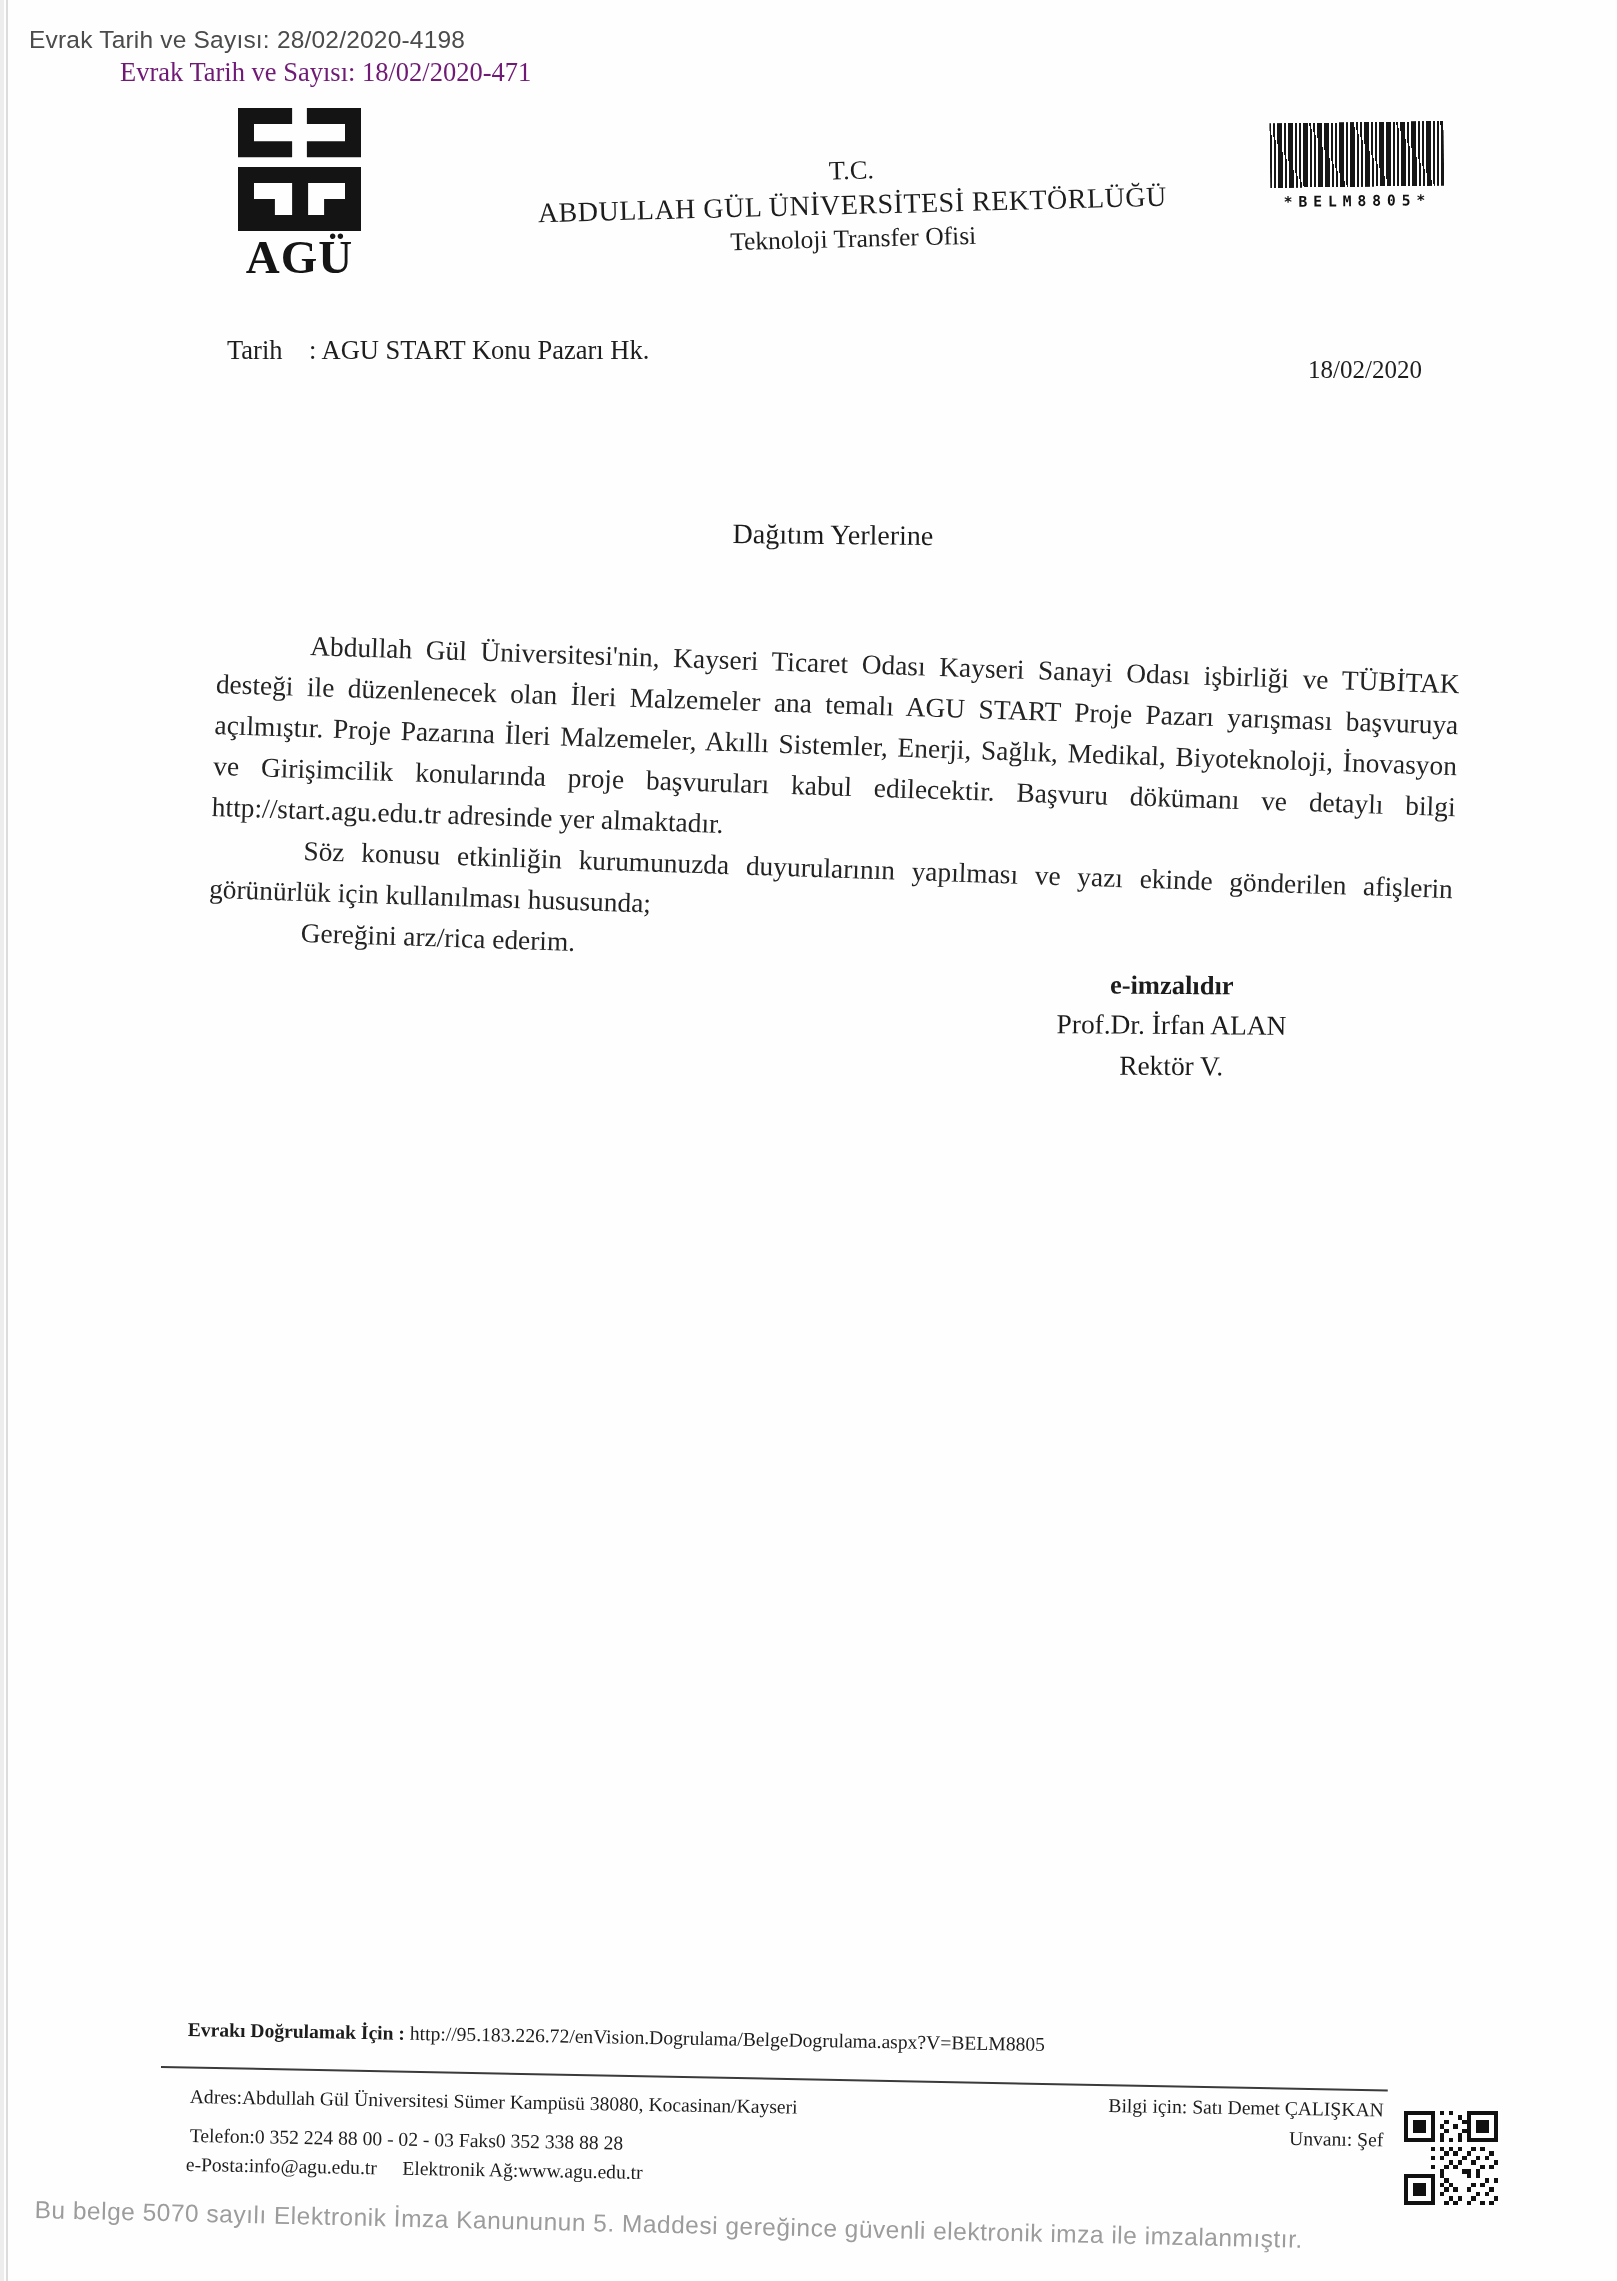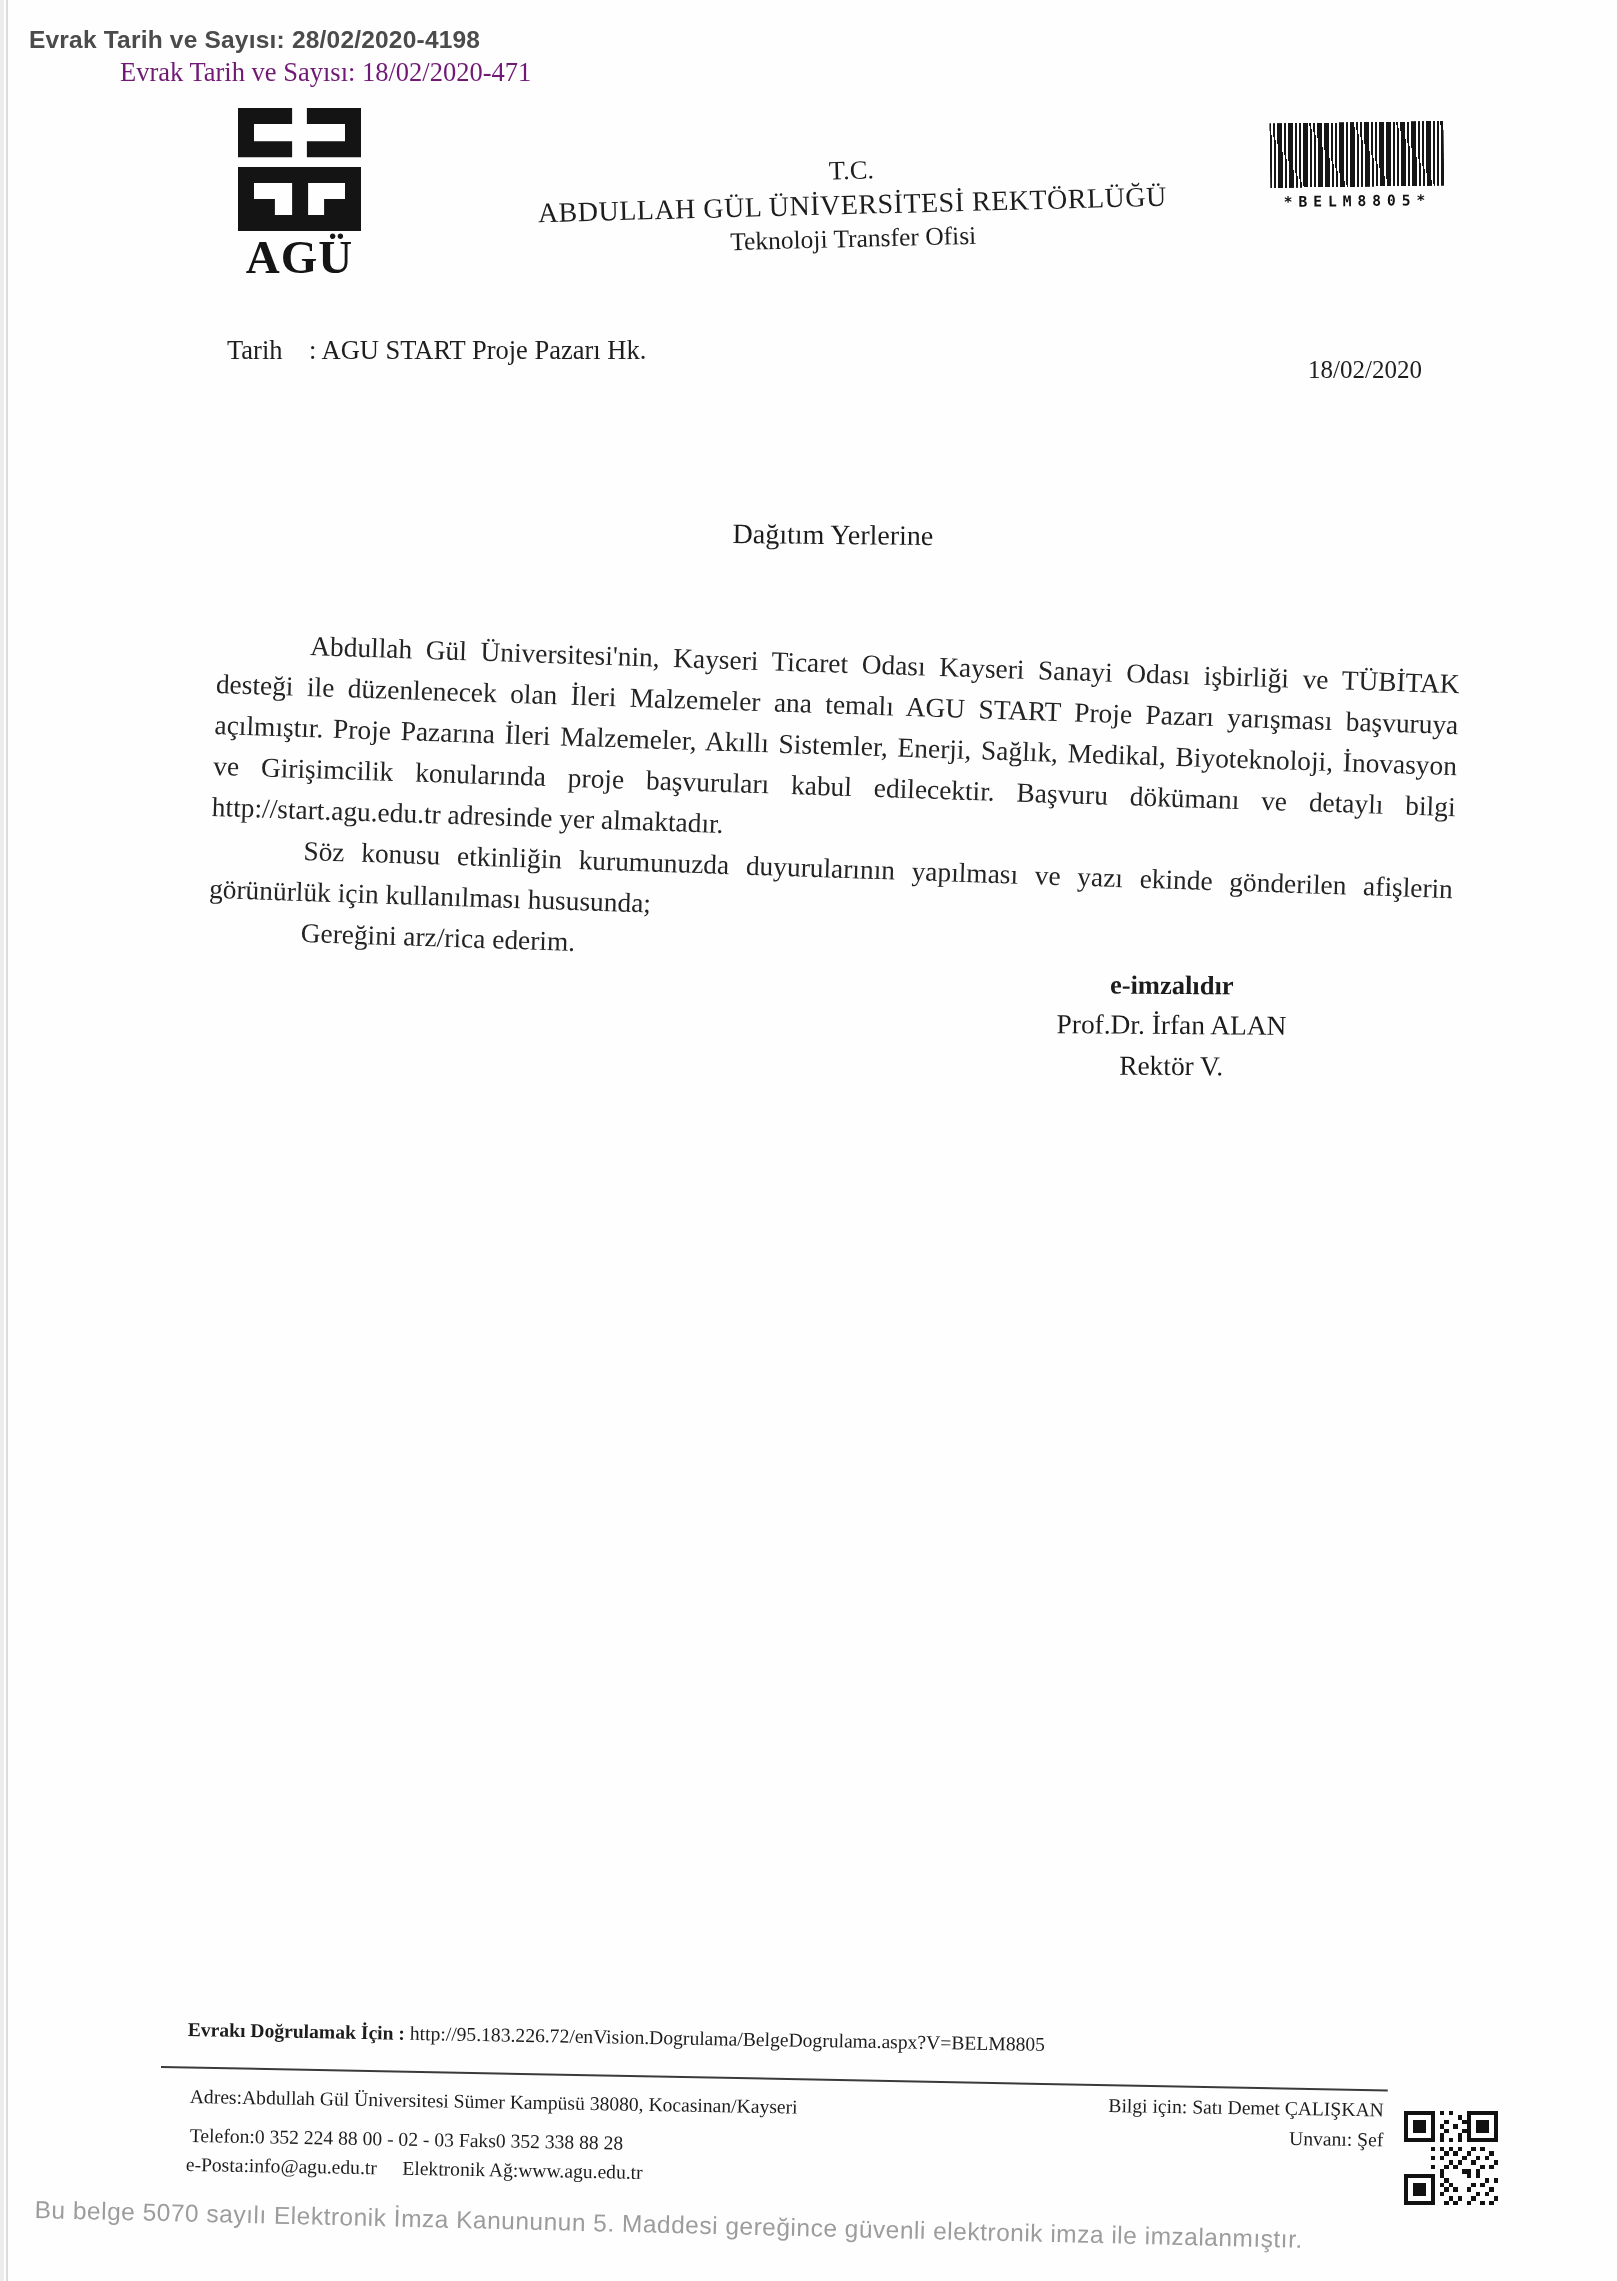--- a/index.html
+++ b/index.html
@@ -9,21 +9,21 @@
     background:#fefefe;
     overflow:hidden;
     font-family:"Liberation Serif", serif;
     color:#222;
   }
   .abs{position:absolute;}
   
   .edge-shade{left:0;top:0;width:3.9px;height:2282px;background:#ededed;}
   .edge-line{left:5.9px;top:0;width:2px;height:2282px;background:#dcdcdc;}
   
-  .stamp1{left:29px;top:25.5px;font-family:"Liberation Sans",sans-serif;font-weight:bold;font-size:24.5px;color:#4b4b4b;letter-spacing:0.2px;}
+  .stamp1{left:29px;top:25.5px;font-family:"Liberation Sans",sans-serif;font-weight:normal;font-size:24.5px;color:#4b4b4b;letter-spacing:0.2px;}
   .stamp2{left:120px;top:57px;font-size:26.5px;color:#701a75;}
   
   .logo{left:235px;top:108px;width:129px;text-align:center;}
   .logo svg{display:block;margin:0 auto;}
   .logo-text{font-size:47px;font-weight:600;color:#151515;letter-spacing:1px;line-height:49px;margin-top:2px;}
   
   .hdr{left:508px;top:155px;width:686px;text-align:center;transform:rotate(-1.5deg);transform-origin:center top;color:#1d1d1d;}
   .hdr .tc{font-size:26.5px;line-height:31px;}
   .hdr .uni{font-size:28px;line-height:37px;letter-spacing:0.5px;}
   .hdr .ofc{font-size:25.5px;line-height:31px;}
@@ -125,21 +125,21 @@
         <rect x="171" width="2" height="66"></rect>
           <rect x="175" width="3" height="66"></rect>
       </g>
     </svg>
     <div class="bc-label">*BELM8805*</div>
   </div>
 
   <div class="abs meta">
     <div class="row">
       <span class="lbl">Tarih</span>
-      <span>: AGU START Proje Pazarı Hk.</span>
+      <span>: AGU START Konu Pazarı Hk.</span>
     </div>
   </div>
 
   <div class="abs docdate">18/02/2020</div>
 
   <div class="abs recip">Dağıtım Yerlerine</div>
 
   <div class="abs bodytxt">
     <p>Abdullah Gül Üniversitesi'nin, Kayseri Ticaret Odası Kayseri Sanayi Odası işbirliği ve TÜBİTAK desteği ile düzenlenecek olan İleri Malzemeler ana temalı AGU START Proje Pazarı yarışması başvuruya açılmıştır. Proje Pazarına İleri Malzemeler, Akıllı Sistemler, Enerji, Sağlık, Medikal, Biyoteknoloji, İnovasyon ve Girişimcilik konularında proje başvuruları kabul edilecektir. Başvuru dökümanı ve detaylı bilgi http://start.agu.edu.tr adresinde yer almaktadır.</p>
     <p>Söz konusu etkinliğin kurumunuzda duyurularının yapılması ve yazı ekinde gönderilen afişlerin görünürlük için kullanılması hususunda;</p>

